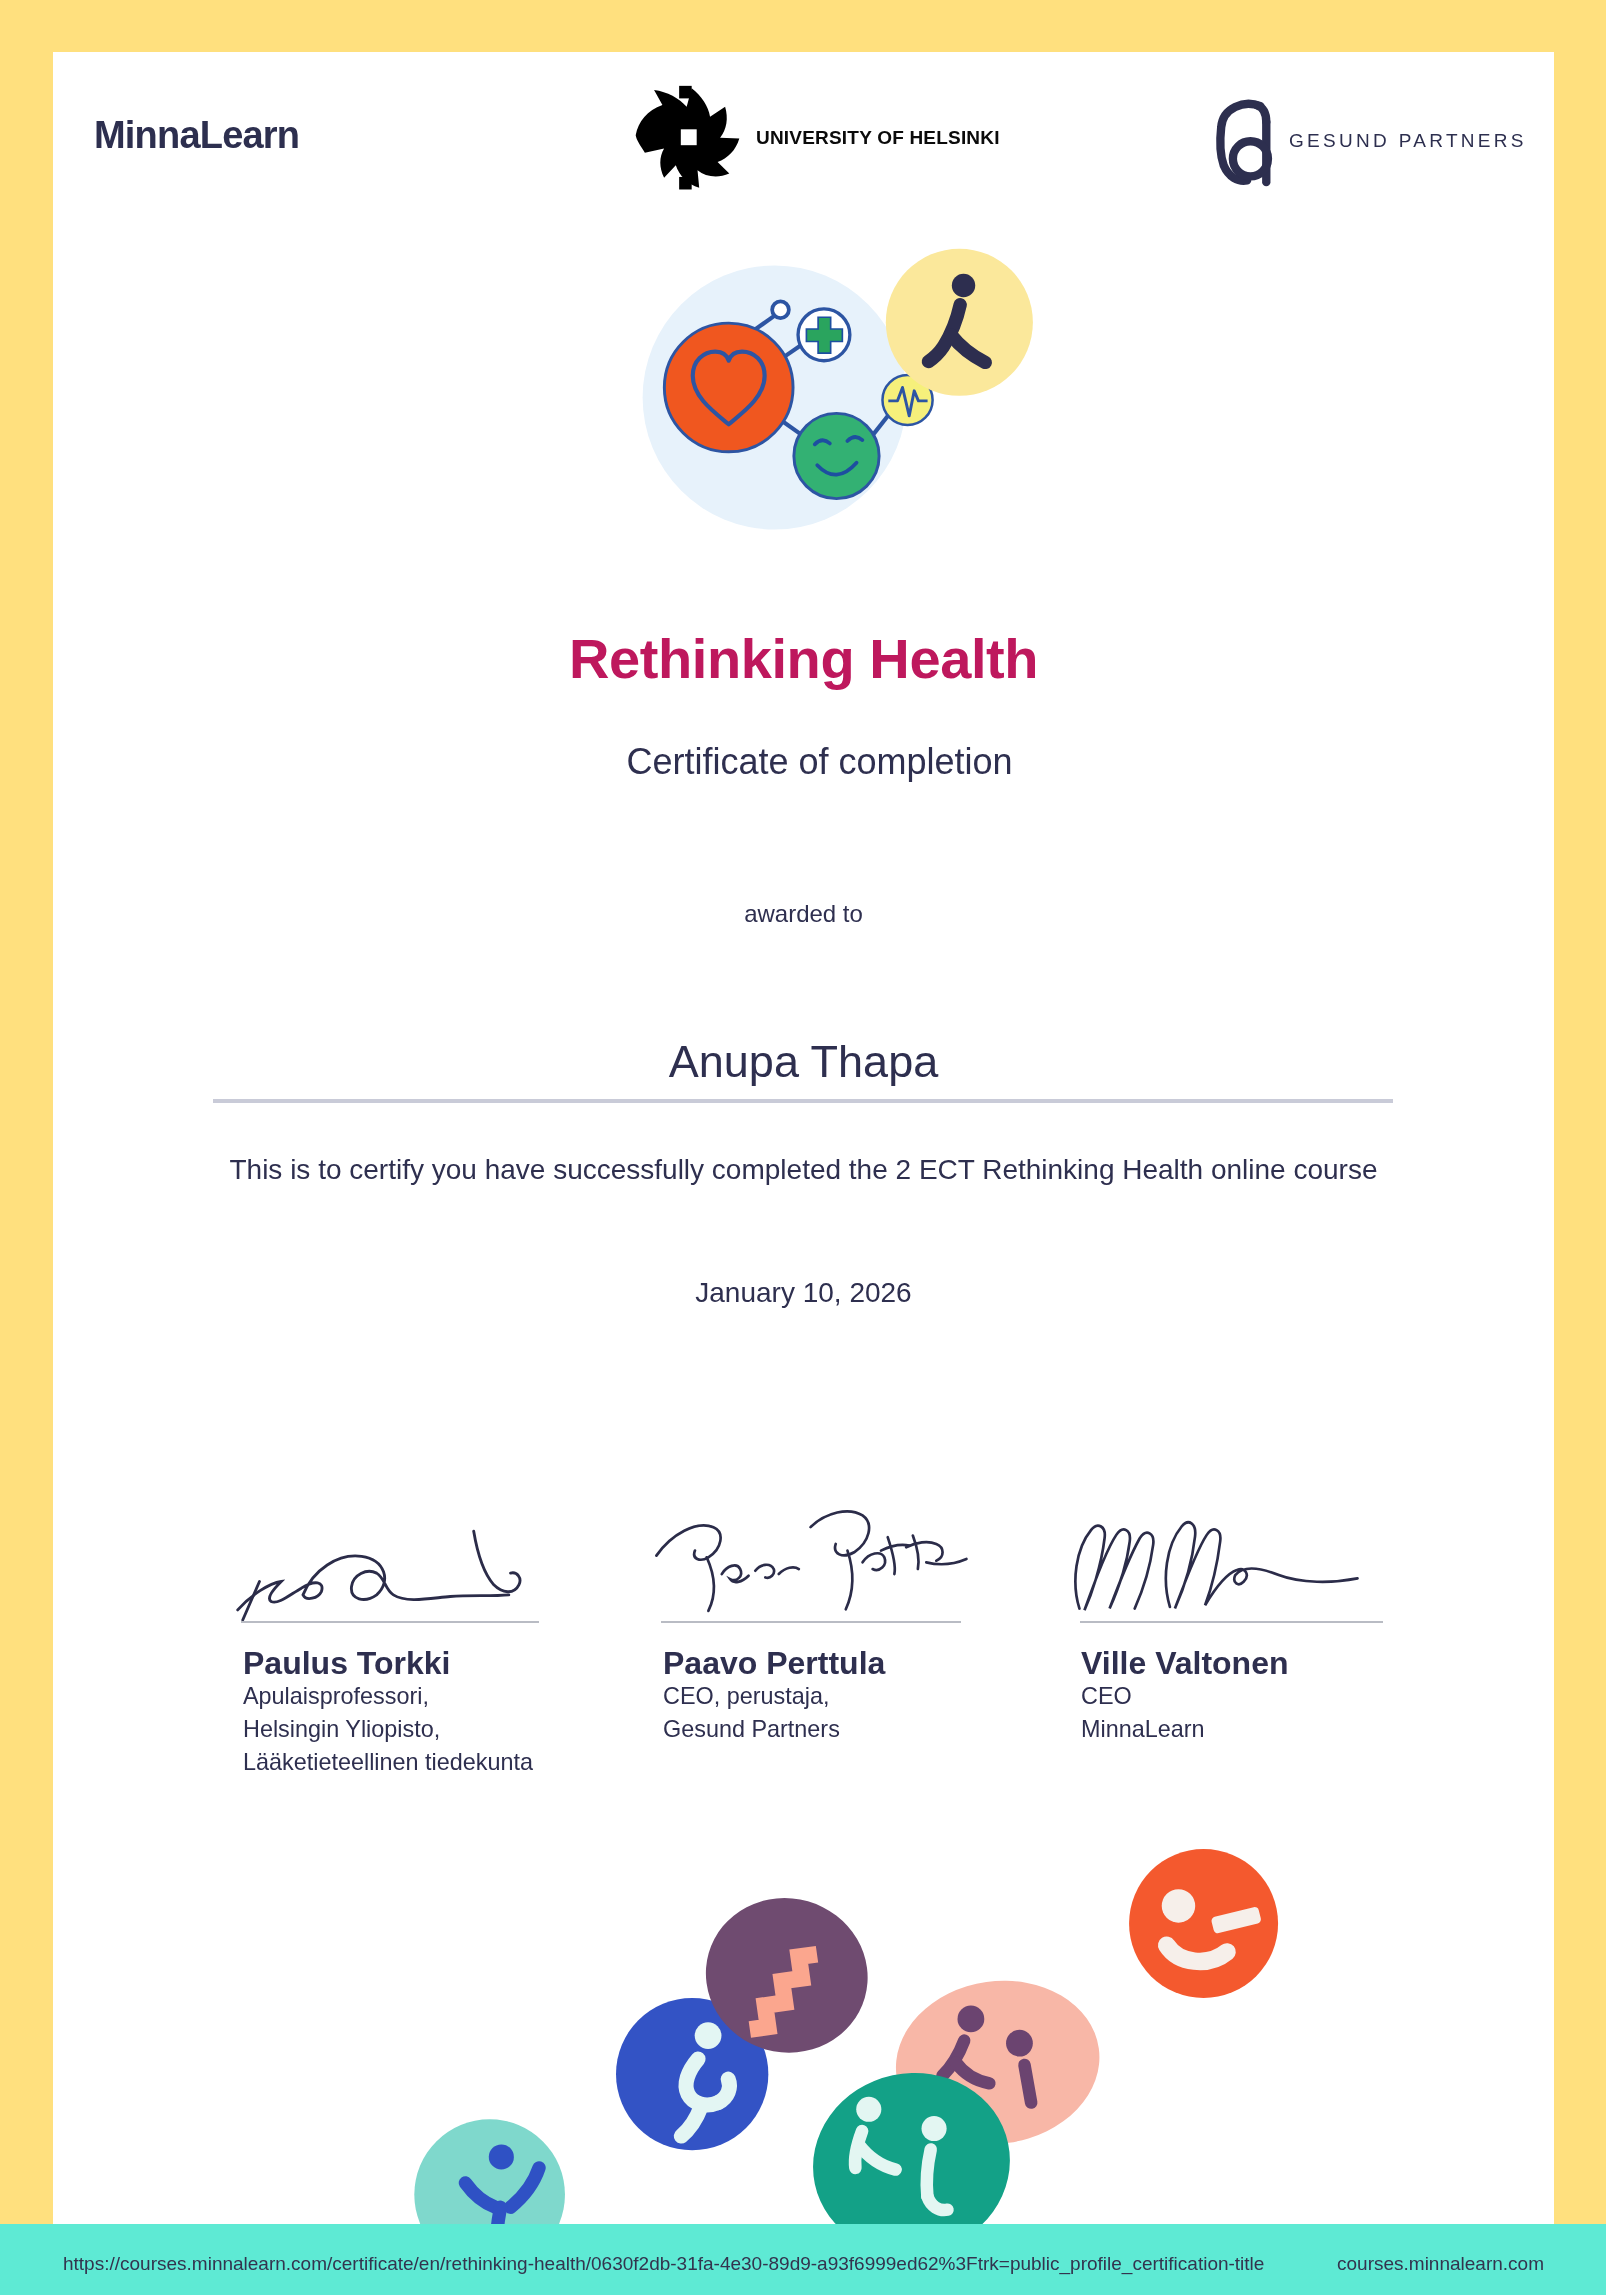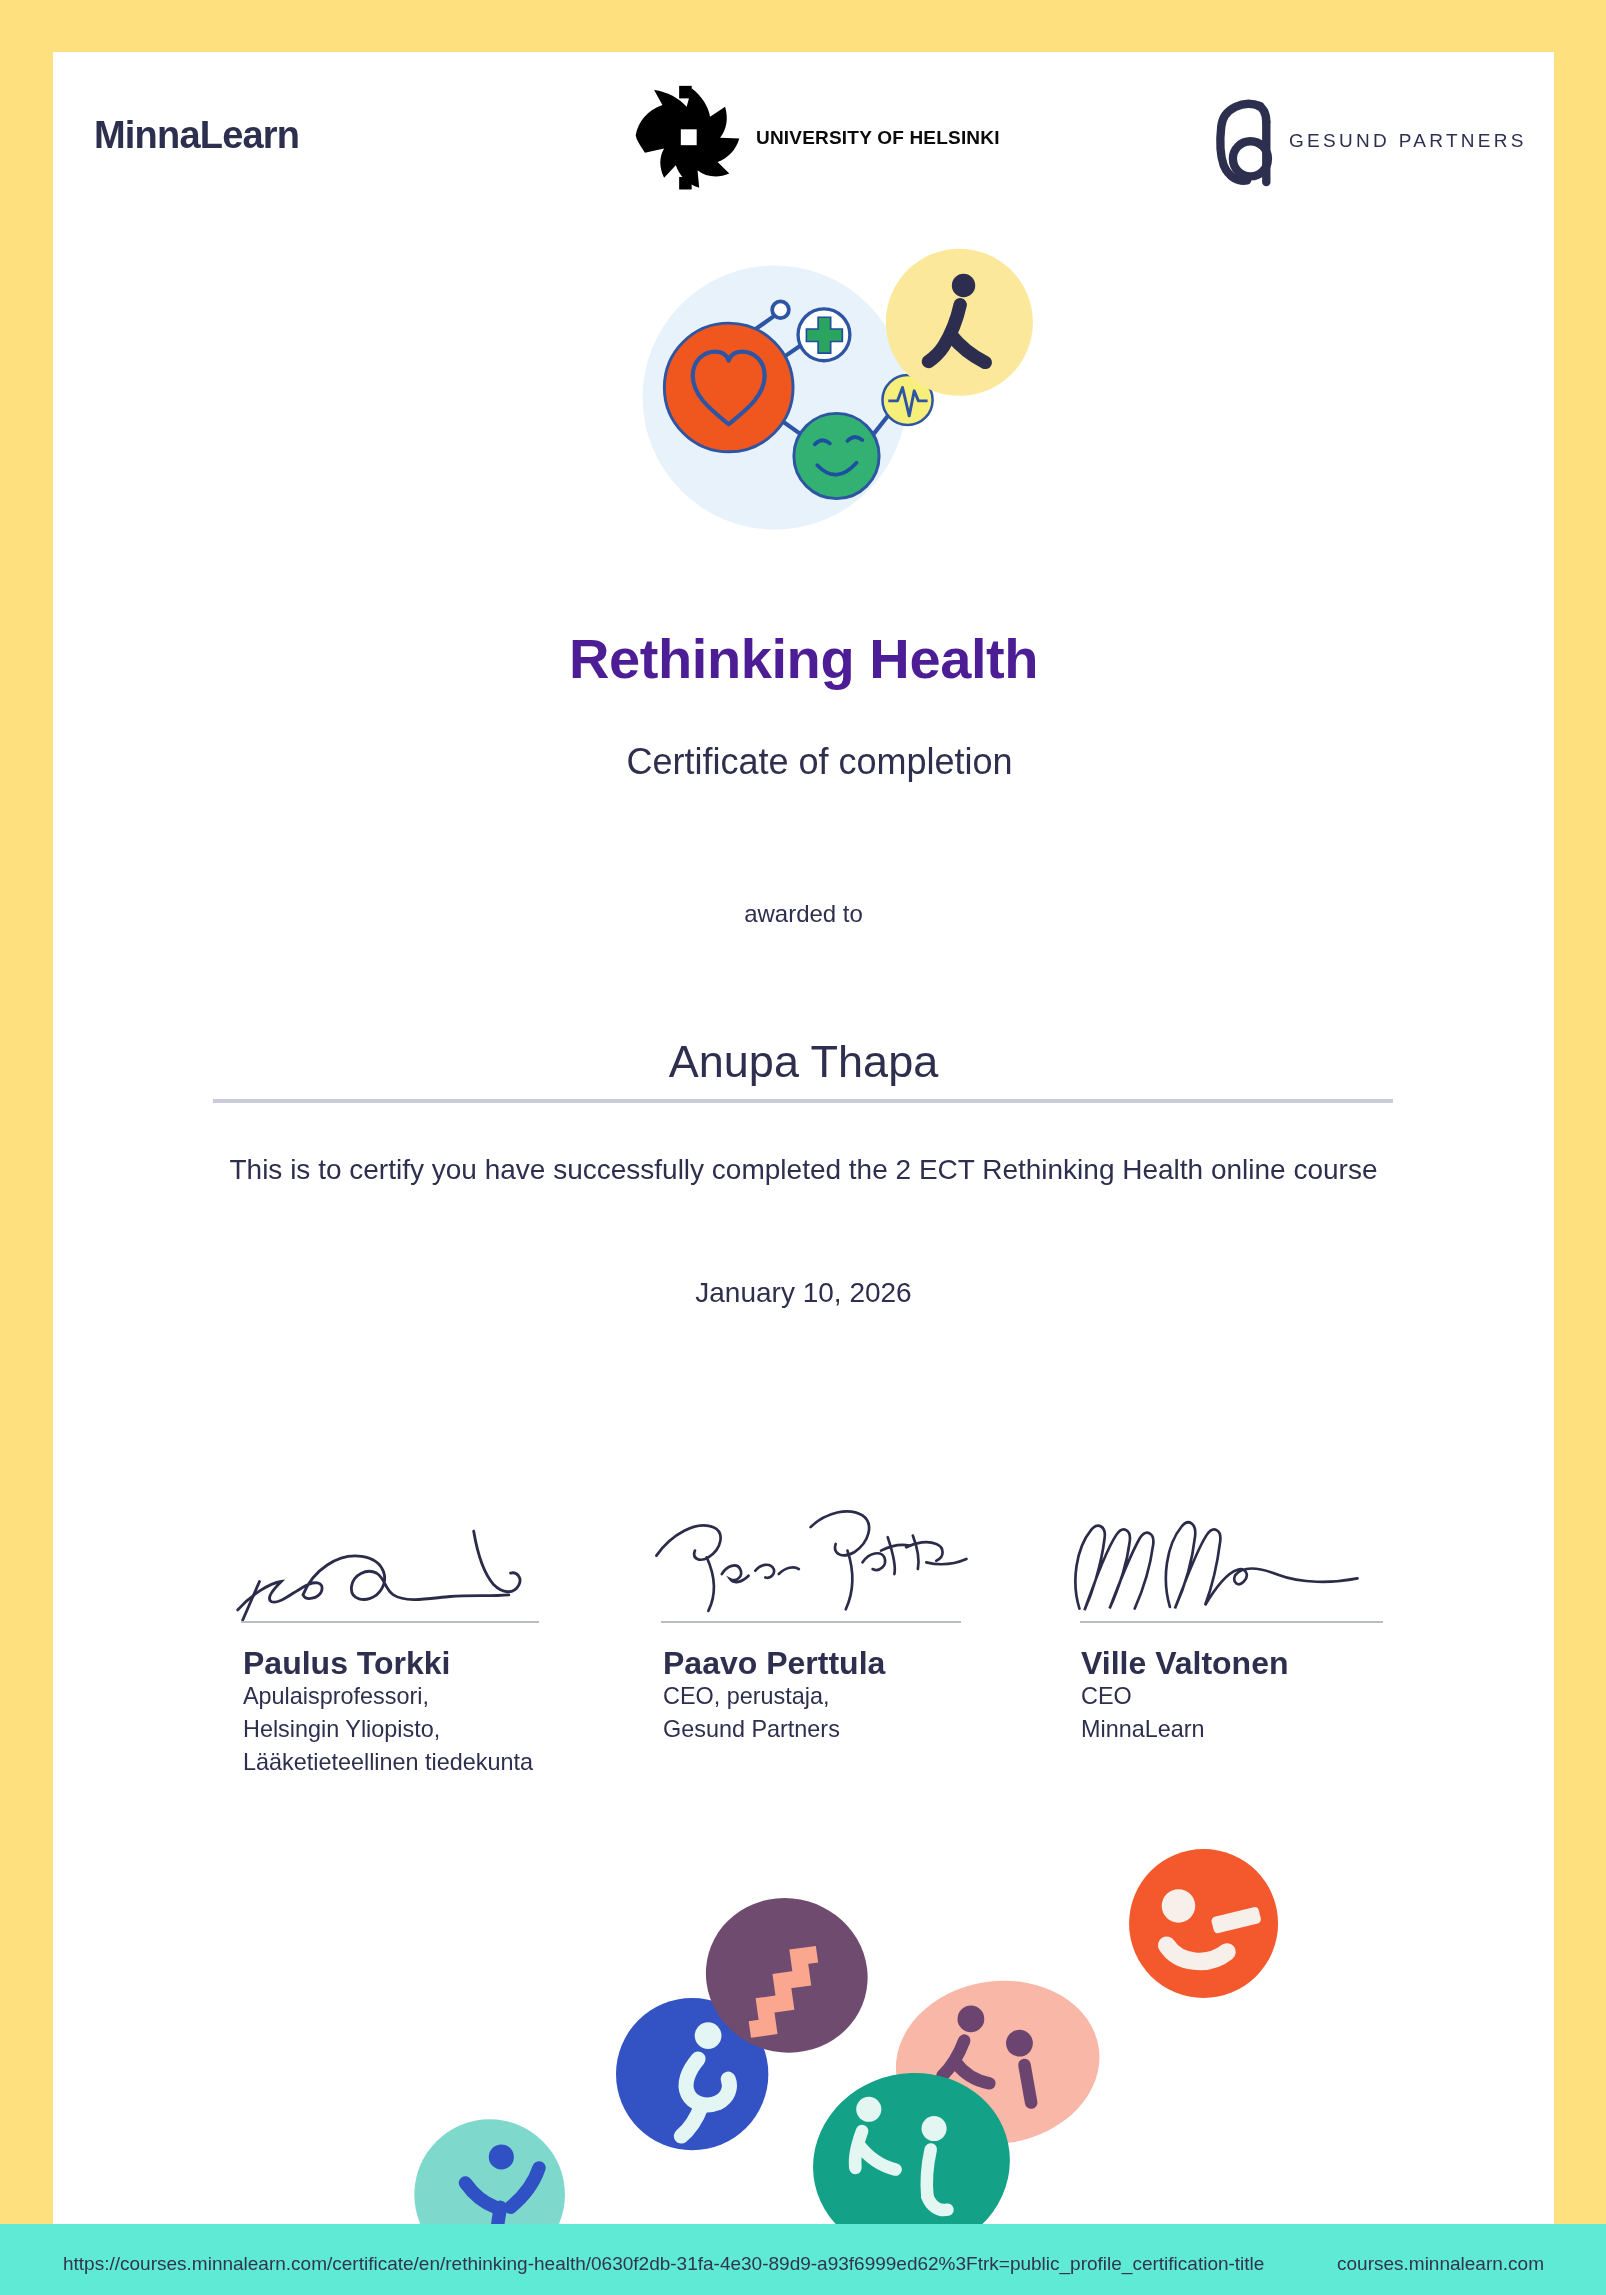--- a/index.html
+++ b/index.html
@@ -6,21 +6,21 @@
   .page{position:relative;width:1607px;height:2295px;background:#FFE07E;overflow:hidden;
         font-family:"Liberation Sans",sans-serif;color:#2E2F4F;}
   .sheet{position:absolute;left:53px;top:52px;width:1501px;height:2172px;background:#FFFFFF;}
   .abs{position:absolute;}
   .ctr{left:0;width:1607px;text-align:center;}
 
   .ml-logo{left:94px;top:114px;font-size:38px;font-weight:700;letter-spacing:-0.8px;color:#2D2F4F;}
   .uh-text{left:756px;top:127px;font-size:19px;font-weight:700;color:#0B0B0B;letter-spacing:0.2px;}
   .gp-text{left:1289px;top:130px;font-size:19px;font-weight:400;letter-spacing:3.3px;color:#2D2F4F;}
 
-  .title{top:626px;font-size:56px;font-weight:700;letter-spacing:-0.4px;color:#4c1d95;}
+  .title{top:626px;font-size:56px;font-weight:700;letter-spacing:-0.4px;color:#be185d;}
   .subtitle{top:741px;font-size:36px;font-weight:400;margin-left:16px;}
   .awarded{top:900px;font-size:24px;}
   .recipient{top:1036px;font-size:45px;font-weight:400;}
   .divider{left:213px;top:1099px;width:1180px;height:4.2px;background:#C9CBD8;}
   .bodytext{left:176px;top:1148px;width:1255px;font-size:28px;line-height:44px;text-align:center;}
   .datetext{top:1277px;font-size:28px;}
 
   .sig-line{top:1621px;height:1.7px;background:#B9BCC4;}
   .sig-name{top:1645px;font-size:32px;font-weight:700;}
   .sig-role{font-size:23.4px;line-height:33px;}

